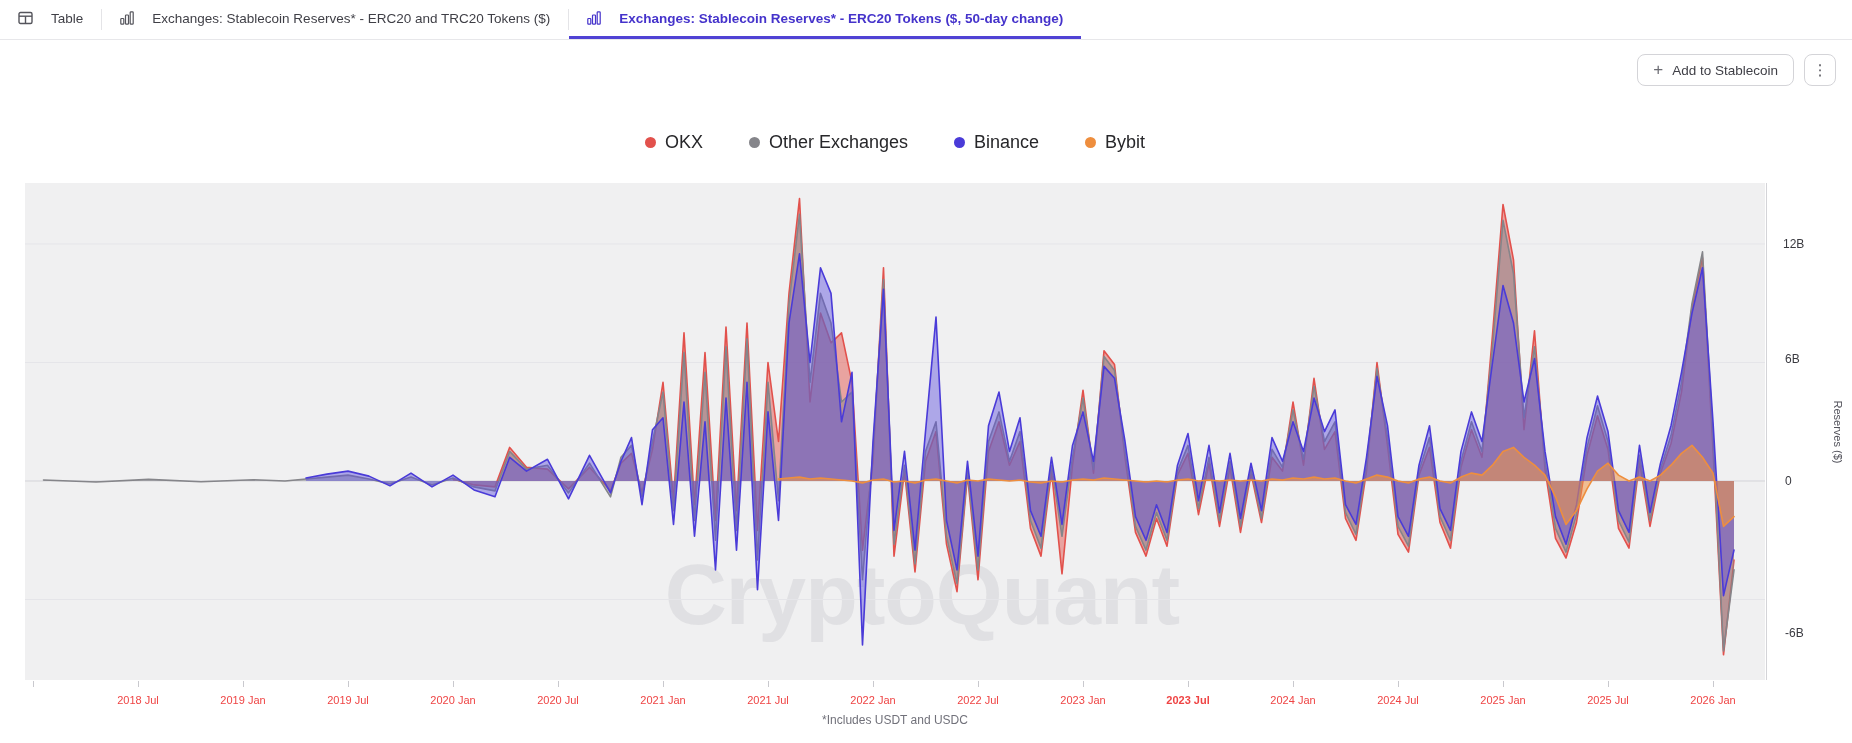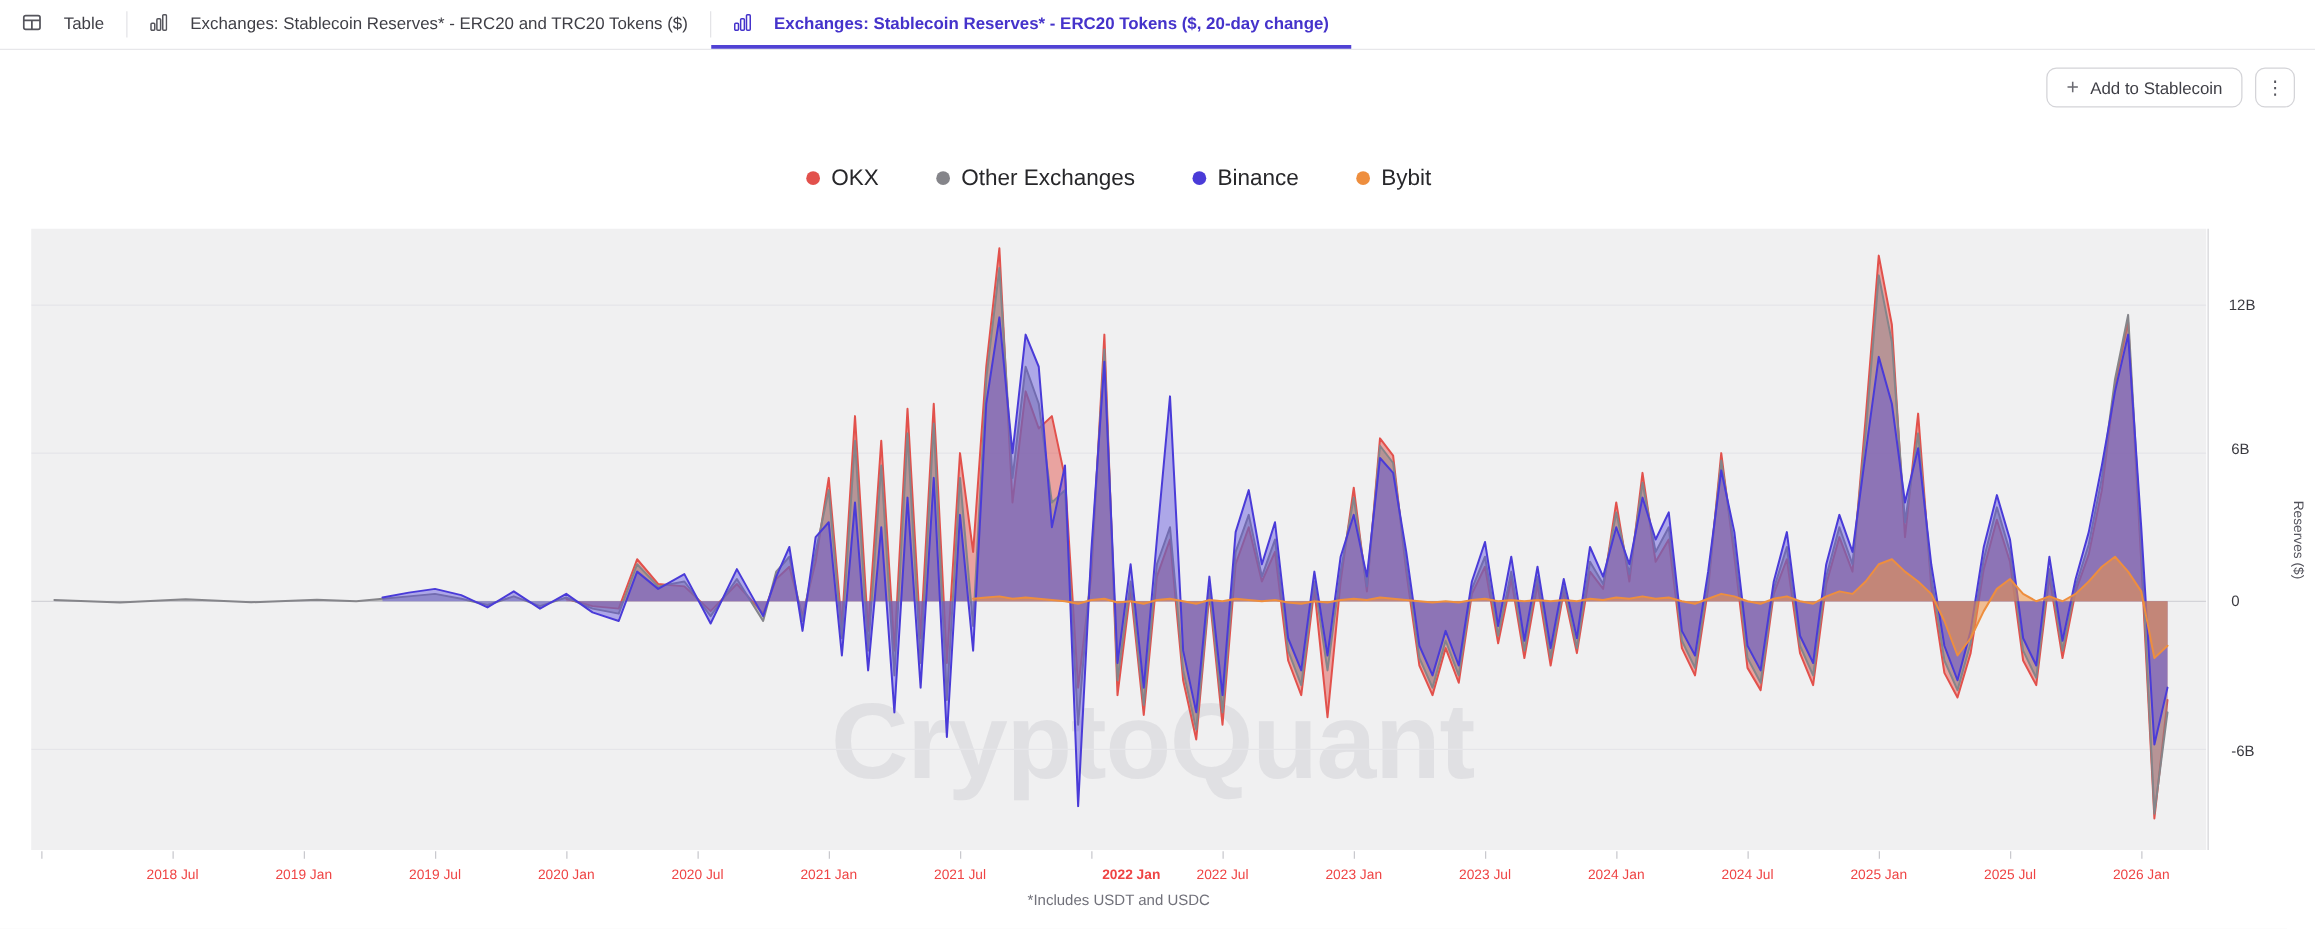--- a/index.html
+++ b/index.html
@@ -62,21 +62,21 @@
     </svg>
     <span>Exchanges: Stablecoin Reserves* - ERC20 and TRC20 Tokens ($)</span>
   </div>
   <div class="vsep"></div>
   <div class="htab active">
     <svg class="tab-icon" width="14" height="14" viewBox="0 0 14 14">
       <rect x="0.8" y="7.5" width="3" height="5.7" rx="0.8" fill="none" stroke="#4533cb" stroke-width="1.2"></rect>
       <rect x="5.5" y="4" width="3" height="9.2" rx="0.8" fill="none" stroke="#4533cb" stroke-width="1.2"></rect>
       <rect x="10.2" y="0.8" width="3" height="12.4" rx="0.8" fill="none" stroke="#4533cb" stroke-width="1.2"></rect>
     </svg>
-    <span>Exchanges: Stablecoin Reserves* - ERC20 Tokens ($, 20-day change)</span>
+    <span>Exchanges: Stablecoin Reserves* - ERC20 Tokens ($, 50-day change)</span>
   </div>
 </div>
 
 <div class="actions">
   <button class="btn">
     <span class="plus">+</span>
     <span>Add to Stablecoin</span>
   </button>
   <button class="kebab">
     <span>⋮</span>
@@ -118,47 +118,47 @@
       <path d="M753.5,298 L753.5,296.0 L764.0,295.0 L774.5,294.1 L785.0,296.0 L795.5,295.0 L806.0,296.0 L816.5,297.0 L827.0,298.0 L837.5,300.0 L848.0,297.0 L858.5,296.0 L869.0,299.0 L879.5,298.0 L890.0,300.0 L900.5,297.0 L911.0,296.0 L921.5,298.0 L932.0,300.0 L942.5,297.0 L953.0,298.0 L963.5,296.0 L974.0,297.0 L984.5,298.0 L995.0,297.0 L1005.5,299.0 L1016.0,300.0 L1026.5,298.0 L1037.0,299.0 L1047.5,297.0 L1058.0,296.0 L1068.5,297.0 L1079.0,295.0 L1089.5,296.0 L1100.0,297.0 L1110.5,298.0 L1121.0,299.0 L1131.5,298.0 L1142.0,299.0 L1152.5,297.0 L1163.0,296.0 L1173.5,298.0 L1184.0,297.0 L1194.5,298.0 L1205.0,297.0 L1215.5,298.0 L1226.0,297.0 L1236.5,298.0 L1247.0,296.0 L1257.5,297.0 L1268.0,295.0 L1278.5,296.0 L1289.0,294.1 L1299.5,296.0 L1310.0,295.0 L1320.5,298.0 L1331.0,300.0 L1341.5,296.0 L1352.0,292.1 L1362.5,294.1 L1373.0,298.0 L1383.5,300.0 L1394.0,296.0 L1404.5,294.1 L1415.0,298.0 L1425.5,300.0 L1436.0,294.1 L1446.5,290.1 L1457.0,292.1 L1467.5,282.2 L1478.0,268.4 L1488.5,264.4 L1499.0,274.3 L1509.5,282.2 L1520.0,292.1 L1530.5,313.8 L1541.0,341.4 L1551.5,327.6 L1562.0,305.9 L1572.5,288.1 L1583.0,280.2 L1593.5,292.1 L1604.0,298.0 L1614.5,294.1 L1625.0,298.0 L1635.5,292.1 L1646.0,282.2 L1656.5,270.4 L1667.0,262.4 L1677.5,274.3 L1688.0,290.1 L1698.5,343.4 L1709.0,333.6 L1709.0,298 Z" fill="rgba(240,150,70,0.55)" stroke="none"></path>
       <path d="M753.5,296.0 L764.0,295.0 L774.5,294.1 L785.0,296.0 L795.5,295.0 L806.0,296.0 L816.5,297.0 L827.0,298.0 L837.5,300.0 L848.0,297.0 L858.5,296.0 L869.0,299.0 L879.5,298.0 L890.0,300.0 L900.5,297.0 L911.0,296.0 L921.5,298.0 L932.0,300.0 L942.5,297.0 L953.0,298.0 L963.5,296.0 L974.0,297.0 L984.5,298.0 L995.0,297.0 L1005.5,299.0 L1016.0,300.0 L1026.5,298.0 L1037.0,299.0 L1047.5,297.0 L1058.0,296.0 L1068.5,297.0 L1079.0,295.0 L1089.5,296.0 L1100.0,297.0 L1110.5,298.0 L1121.0,299.0 L1131.5,298.0 L1142.0,299.0 L1152.5,297.0 L1163.0,296.0 L1173.5,298.0 L1184.0,297.0 L1194.5,298.0 L1205.0,297.0 L1215.5,298.0 L1226.0,297.0 L1236.5,298.0 L1247.0,296.0 L1257.5,297.0 L1268.0,295.0 L1278.5,296.0 L1289.0,294.1 L1299.5,296.0 L1310.0,295.0 L1320.5,298.0 L1331.0,300.0 L1341.5,296.0 L1352.0,292.1 L1362.5,294.1 L1373.0,298.0 L1383.5,300.0 L1394.0,296.0 L1404.5,294.1 L1415.0,298.0 L1425.5,300.0 L1436.0,294.1 L1446.5,290.1 L1457.0,292.1 L1467.5,282.2 L1478.0,268.4 L1488.5,264.4 L1499.0,274.3 L1509.5,282.2 L1520.0,292.1 L1530.5,313.8 L1541.0,341.4 L1551.5,327.6 L1562.0,305.9 L1572.5,288.1 L1583.0,280.2 L1593.5,292.1 L1604.0,298.0 L1614.5,294.1 L1625.0,298.0 L1635.5,292.1 L1646.0,282.2 L1656.5,270.4 L1667.0,262.4 L1677.5,274.3 L1688.0,290.1 L1698.5,343.4 L1709.0,333.6" fill="none" stroke="#ee8e3e" stroke-width="1.6" stroke-linejoin="round" stroke-linecap="round"></path>
     </svg>
 </div>
 
 <div class="yaxis-line"></div>
 <div id="ylabels">
     <div class="ylab" style="left: 1783px; top: 244px;">12B</div>
     <div class="ylab" style="left: 1785px; top: 359px;">6B</div>
     <div class="ylab" style="left: 1785px; top: 481px;">0</div>
-    <div class="ylab" style="left: 1785px; top: 601px;">-6B</div>
+    <div class="ylab" style="left: 1785px; top: 633px;">-6B</div>
   </div>
 <div class="yaxis-title">Reserves ($)</div>
 <div id="xaxis">
     <div class="xtick" style="left: 33px;"></div>
     <div class="xtick" style="left: 138px;"></div>
     <div class="xlab" style="left: 138px;">2018 Jul</div>
     <div class="xtick" style="left: 243px;"></div>
     <div class="xlab" style="left: 243px;">2019 Jan</div>
     <div class="xtick" style="left: 348px;"></div>
     <div class="xlab" style="left: 348px;">2019 Jul</div>
     <div class="xtick" style="left: 453px;"></div>
     <div class="xlab" style="left: 453px;">2020 Jan</div>
     <div class="xtick" style="left: 558px;"></div>
     <div class="xlab" style="left: 558px;">2020 Jul</div>
     <div class="xtick" style="left: 663px;"></div>
     <div class="xlab" style="left: 663px;">2021 Jan</div>
     <div class="xtick" style="left: 768px;"></div>
     <div class="xlab" style="left: 768px;">2021 Jul</div>
     <div class="xtick" style="left: 873px;"></div>
-    <div class="xlab" style="left: 905px; font-weight: bold;">2022 Jan</div>
+    <div class="xlab" style="left: 873px;">2022 Jan</div>
     <div class="xtick" style="left: 978px;"></div>
     <div class="xlab" style="left: 978px;">2022 Jul</div>
     <div class="xtick" style="left: 1083px;"></div>
     <div class="xlab" style="left: 1083px;">2023 Jan</div>
     <div class="xtick" style="left: 1188px;"></div>
-    <div class="xlab" style="left: 1188px;">2023 Jul</div>
+    <div class="xlab" style="left: 1188px; font-weight: bold;">2023 Jul</div>
     <div class="xtick" style="left: 1293px;"></div>
     <div class="xlab" style="left: 1293px;">2024 Jan</div>
     <div class="xtick" style="left: 1398px;"></div>
     <div class="xlab" style="left: 1398px;">2024 Jul</div>
     <div class="xtick" style="left: 1503px;"></div>
     <div class="xlab" style="left: 1503px;">2025 Jan</div>
     <div class="xtick" style="left: 1608px;"></div>
     <div class="xlab" style="left: 1608px;">2025 Jul</div>
     <div class="xtick" style="left: 1713px;"></div>
     <div class="xlab" style="left: 1713px;">2026 Jan</div>

